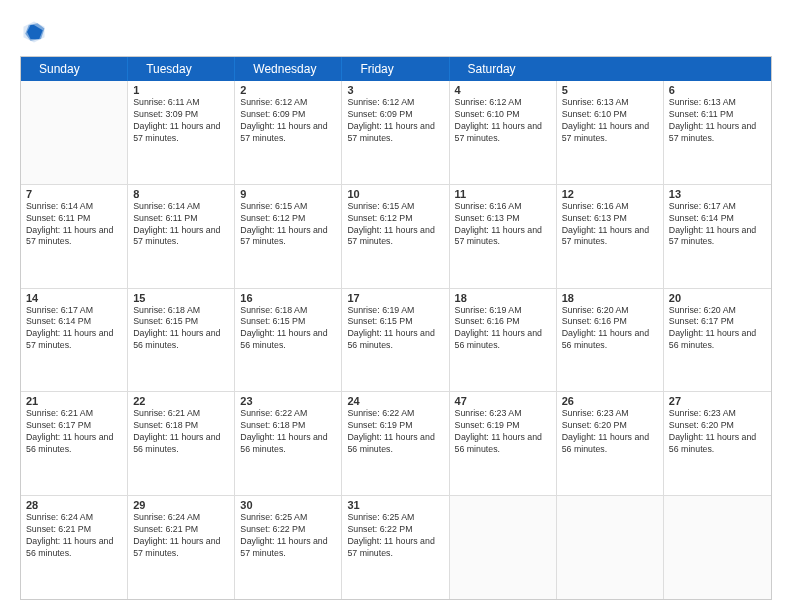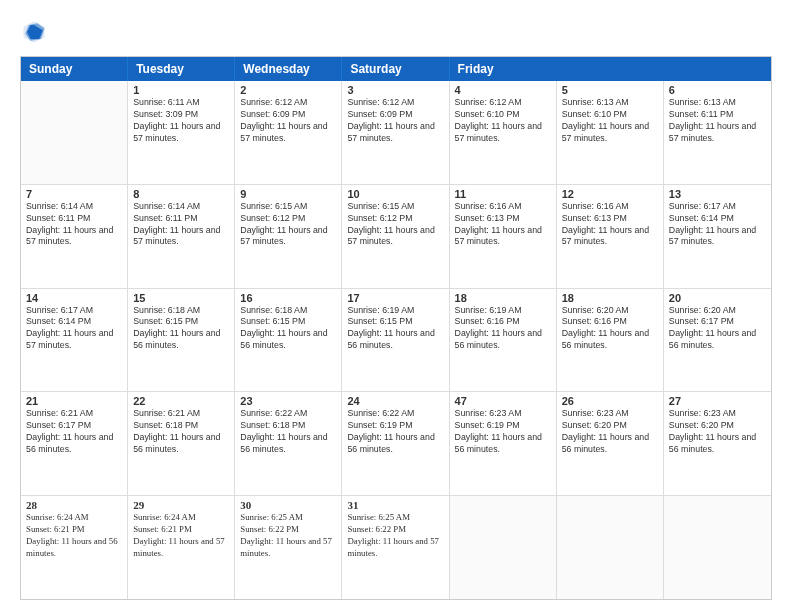--- a/index.html
+++ b/index.html
@@ -59,38 +59,38 @@
       border: 1px solid #ccc;
     }
     .cal-header {
       display: grid;
       grid-template-columns: repeat(7, 1fr);
       background: #1565c0;
     }
     .cal-header-cell {
       color: #fff;
       font-size: 12px;
-      font-weight: bold;
-      padding: 5px 8px;
+      font-weight: normal;
+      padding: 5px 18px;
       text-align: left;
       border-right: 1px solid #1976d2;
     }
     .cal-header-cell:last-child { border-right: none; }
     .cal-body {
       flex: 1;
       display: flex;
       flex-direction: column;
     }
     .cal-row {
       display: grid;
       grid-template-columns: repeat(7, 1fr);
       flex: 1;
       border-bottom: 1px solid #ddd;
     }
-    .cal-row:last-child { border-bottom: none; font-family: Liberation Serif, serif; }
+    .cal-row:last-child { border-bottom: none; }
     .cal-cell {
       border-right: 1px solid #ddd;
       padding: 3px 5px 3px 5px;
       font-size: 9.5px;
       color: #333;
       min-height: 0;
       overflow: hidden;
     }
     .cal-cell:last-child { border-right: none; }
     .cal-cell.empty { background: #fafafa; }
@@ -126,22 +126,22 @@
       <div class="month-title"></div>
       <div class="location"></div>
     </div>
   </div>
 
   <div class="calendar">
     <div class="cal-header">
     <div class="cal-header-cell">Sunday</div>
         <div class="cal-header-cell">Tuesday</div>
         <div class="cal-header-cell">Wednesday</div>
+        <div class="cal-header-cell">Friday</div>
         <div class="cal-header-cell">Saturday</div>
-        <div class="cal-header-cell">Friday</div>
       </div>
     <div class="cal-body">
     <div class="cal-row">
           <div class="cal-cell empty"></div>
           <div class="cal-cell">
             <div class="day-num">1</div>
             <div class="cell-info" style="white-space: pre-line;">Sunrise: 6:11 AM
 Sunset: 3:09 PM
 Daylight: 11 hours and 57 minutes.</div>
           </div>

